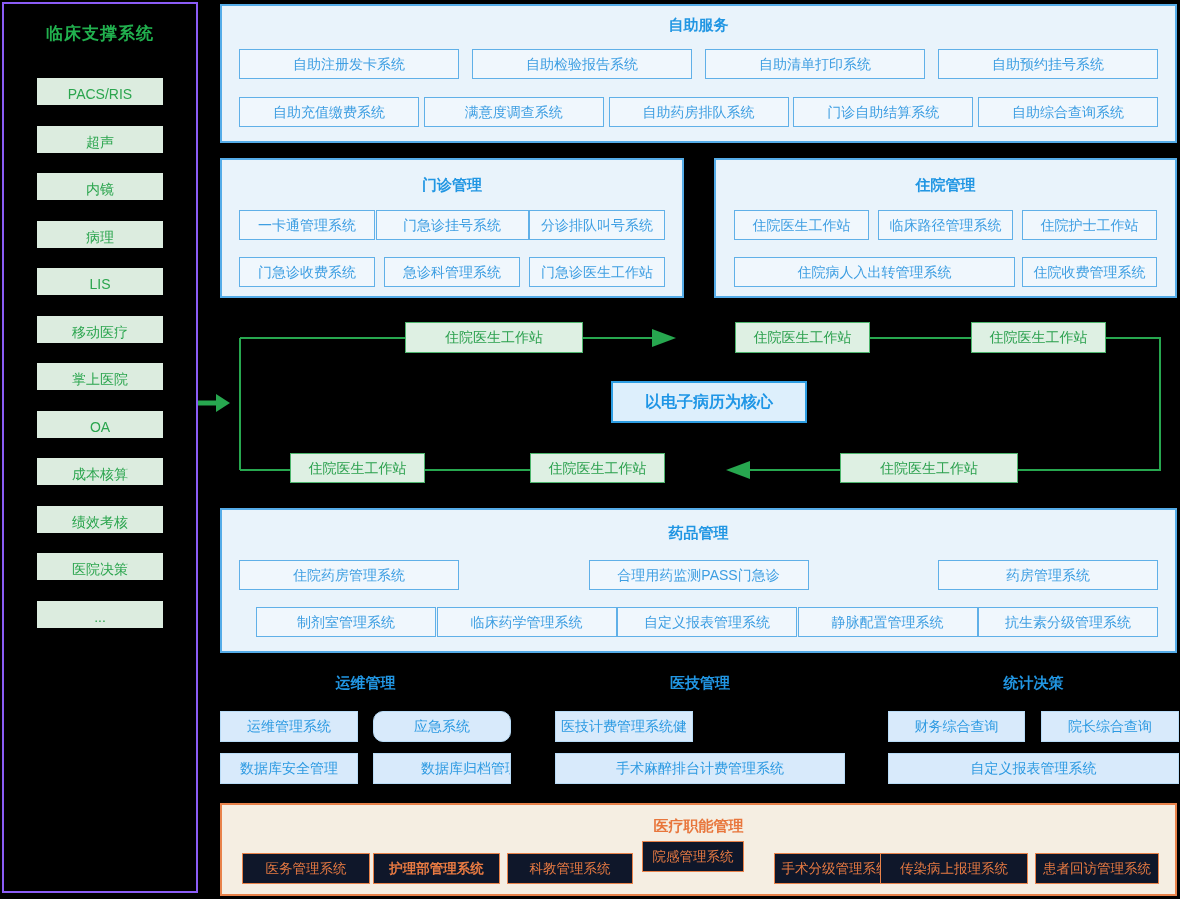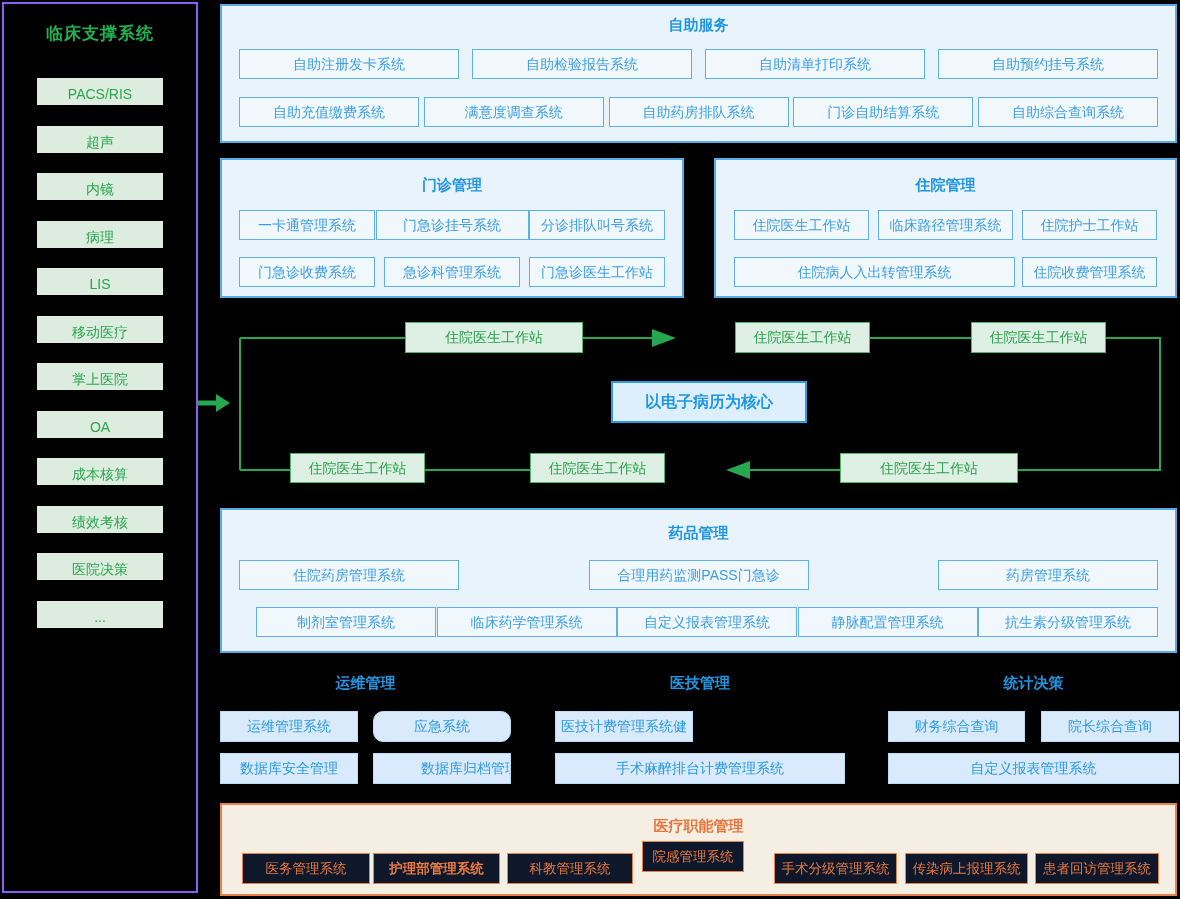--- a/index.html
+++ b/index.html
@@ -180,17 +180,17 @@
   <div class="chip-sky" style="left:1041px;top:711px;width:138px;">院长综合查询</div>
   <div class="chip-sky" style="left:888px;top:753px;width:291px;">自定义报表管理系统</div>
 
   <section class="panel orange" style="left:220px;top:803px;width:957px;height:93px;">
     <div class="p-title orange-t" style="top:12px;">医疗职能管理</div>
     <div class="chip-orange" style="left:20px;top:48px;width:128px;">医务管理系统</div>
     <div class="chip-orange" style="left:151px;top:48px;width:127px;font-weight:bold;">护理部管理系统</div>
     <div class="chip-orange" style="left:285px;top:48px;width:126px;">科教管理系统</div>
     <div class="chip-orange" style="left:420px;top:36px;width:102px;">院感管理系统</div>
     <div class="chip-orange" style="left:552px;top:48px;width:123px;">手术分级管理系统</div>
-    <div class="chip-orange" style="left:683px;top:48px;width:123px;">传染病上报理系统</div>
+    <div class="chip-orange" style="left:658px;top:48px;width:148px;">传染病上报理系统</div>
     <div class="chip-orange" style="left:813px;top:48px;width:124px;">患者回访管理系统</div>
   </section>
 
 </div>
 
 </body></html>

